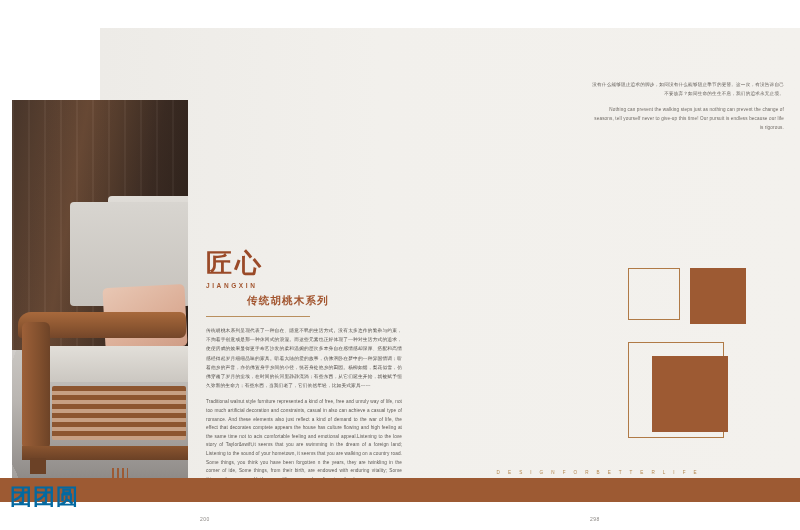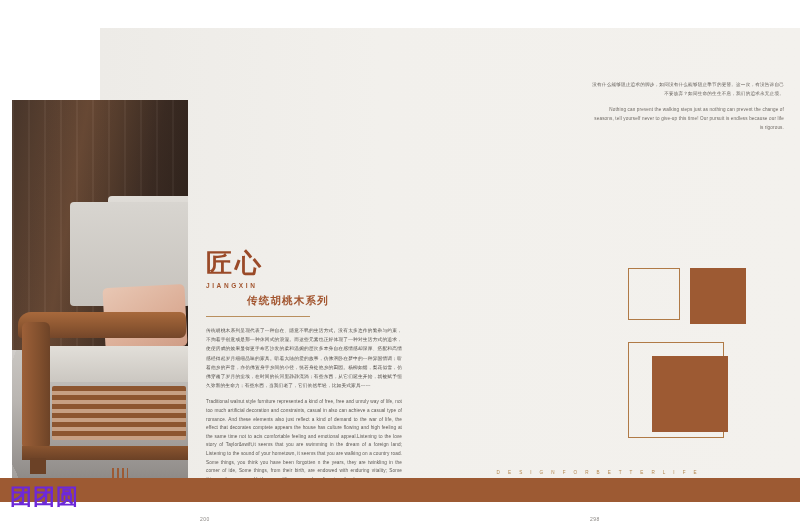--- a/index.html
+++ b/index.html
@@ -266,21 +266,21 @@
     width: 800px; height: 28px;
     background:#ffffff;
   }
   .brand {
     position: absolute;
     left: 10px;
     top: 482px;
     font-family: "DejaVu Sans", sans-serif;
     font-size: 22px;
     font-weight: 700;
-    color: #6d28d9;
+    color: #0369a1;
     letter-spacing: 1px;
   }
   .bar-ticks {
     position: absolute;
     left: 112px;
     top: 468px;
     width: 16px;
     height: 14px;
     background: repeating-linear-gradient(90deg,#9d5a33 0 2px, transparent 2px 5px);
   }

